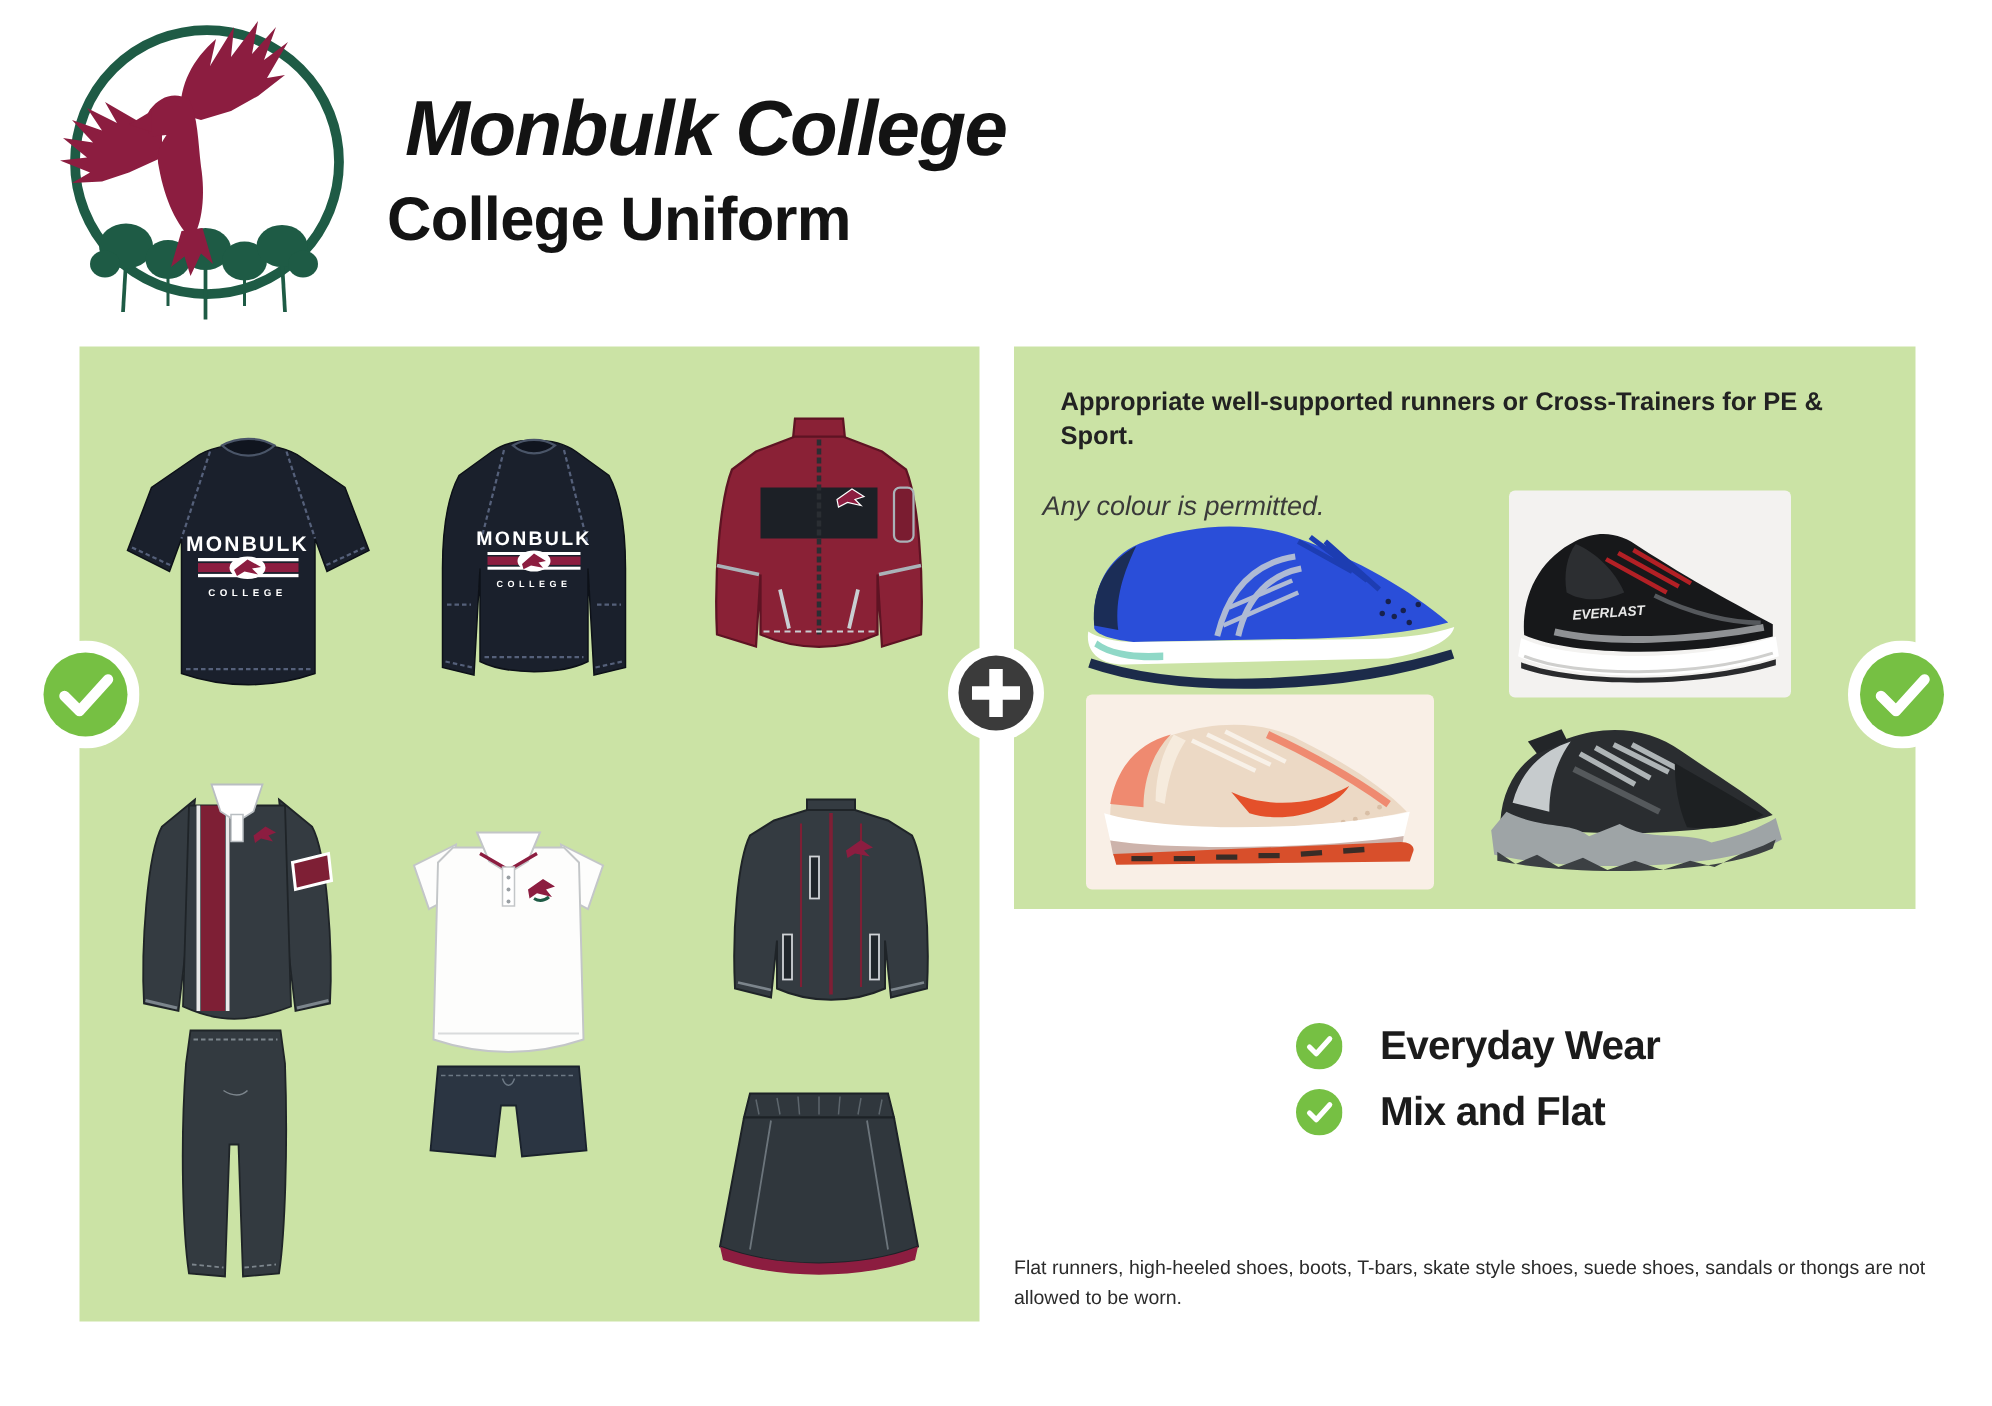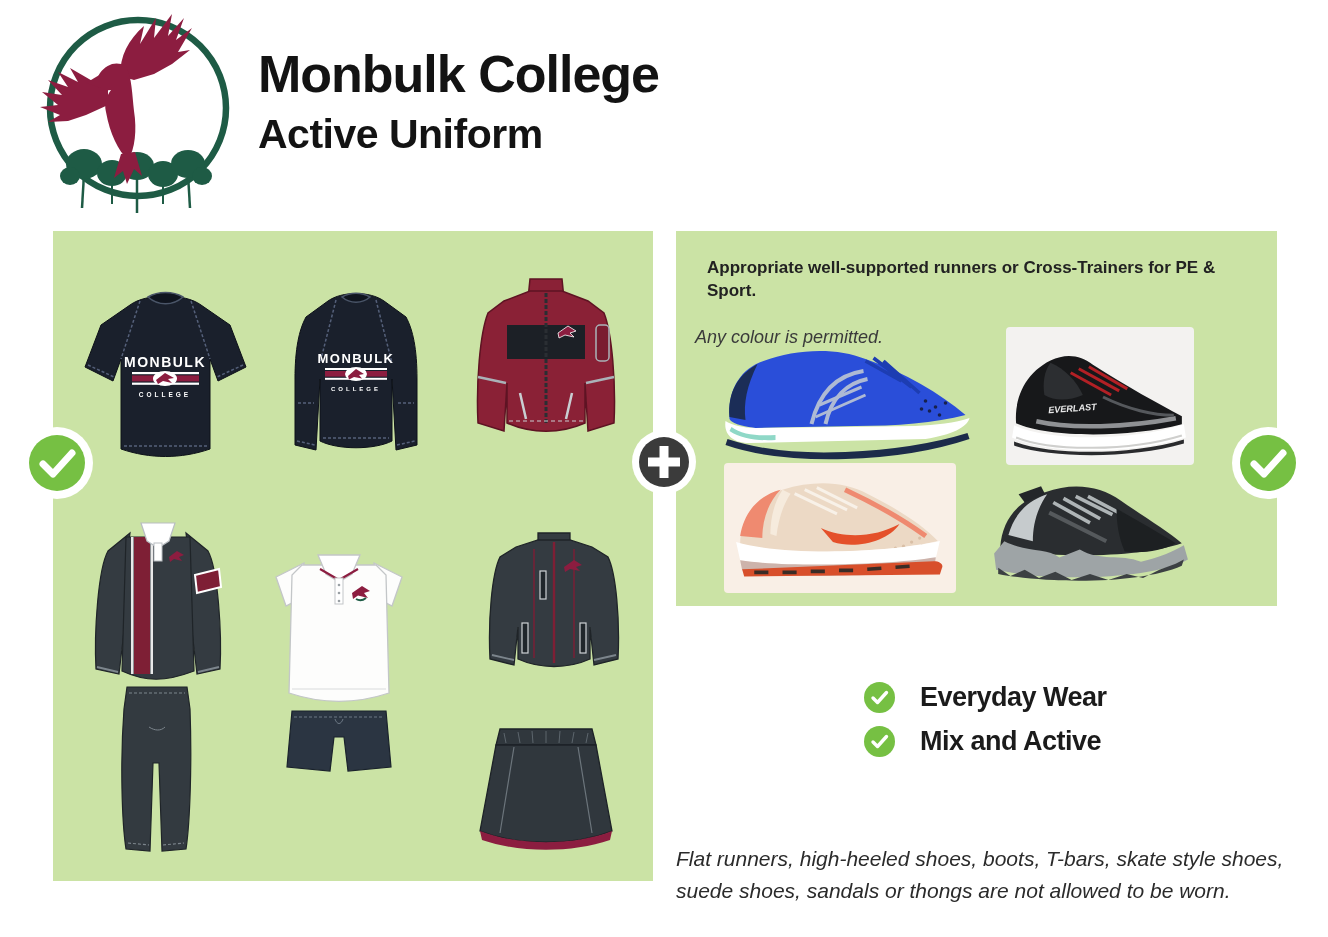--- a/index.html
+++ b/index.html
@@ -3,21 +3,21 @@
 <meta charset="utf-8">
 <style>
   html,body{margin:0;padding:0;background:#ffffff;}
   .canvas{
     position:relative;width:1328px;height:937px;background:#ffffff;
     font-family:"Liberation Sans", sans-serif;color:#1a1a1a;overflow:hidden;
   }
   
   .logo{position:absolute;left:20px;top:6px;width:222px;height:212px;}
   .titles{position:absolute;left:258px;top:48px;}
-  .title{font-size:52px;font-weight:bold;line-height:1.0;letter-spacing:-1px;color:#131313;margin:0;}
+  .title{font-size:52px;font-weight:bold;line-height:1.0;letter-spacing:-1px;color:#131313;margin:12px;font-style:italic;}
   .subtitle{font-size:41px;font-weight:bold;line-height:1.0;letter-spacing:-0.5px;color:#131313;margin:14px 0 0 0;}
   
   .panel{position:absolute;background:#cbe3a5;}
   .panel-left{left:53px;top:231px;width:600px;height:650px;}
   .panel-right{left:676px;top:231px;width:601px;height:375px;}
   .garment{position:absolute;}
   .garment svg{display:block;width:100%;height:100%;}
   .shoe{position:absolute;border-radius:4px;}
   .shoe svg{display:block;width:100%;height:100%;}
   .shoe.bg-grey{background:#f3f2f0;}
@@ -28,21 +28,21 @@
   
   .badge{position:absolute;}
   
   .legend{position:absolute;left:864px;top:682px;}
   .legend-row{display:flex;align-items:center;margin-bottom:13px;}
   .legend-row .chk{width:31px;height:31px;flex:0 0 31px;}
   .legend-label{font-size:27px;font-weight:bold;color:#1b1b1b;margin-left:25px;letter-spacing:-0.5px;text-align:center;}
   
   .footnote{
     position:absolute;left:676px;top:822px;width:616px;
-    font-size:21px;font-style:italic;color:#2b2b2b;line-height:1.5;
+    font-size:13px;color:#2b2b2b;line-height:1.5;
   }
 </style>
 </head>
 <body>
 
 <div class="canvas">
 
   <div class="logo">
     <svg viewBox="0 0 222 212">
       <circle cx="118" cy="102" r="88" fill="none" stroke="#1e5b45" stroke-width="6.5"></circle>
@@ -66,21 +66,21 @@
         <path d="M100,70 C100,50 108,34 124,20 L120,38 L136,12 L134,32 L152,8 L148,30 L164,12 L156,34 L172,22 L158,46 L170,44 L152,58 L134,68 L114,74 Z"></path>
         <path d="M88,84 L50,62 L58,76 L38,66 L48,81 L28,74 L42,89 L22,86 L38,99 L20,101 L40,109 L28,116 L48,115 L66,109 L88,99 Z"></path>
         <path d="M106,60 C96,55 87,58 80,67 C76,73 76,80 81,85 L91,84 C86,91 84,97 86,106 C90,128 98,144 108,154 C115,143 117,124 114,105 C112,88 112,72 106,60 Z"></path>
         <path d="M81,68 L66,77 L81,82 Z"></path>
         <path d="M101,148 L94,172 L103,165 L107,178 L114,163 L122,170 L115,146 Z"></path>
       </g>
     </svg>
   </div>
   <div class="titles">
     <h1 class="title">Monbulk College</h1>
-    <h2 class="subtitle">Active Uniform</h2>
+    <h2 class="subtitle">College Uniform</h2>
   </div>
 
   <section class="panel panel-left">
 
     <div class="garment" style="left:25px;top:50px;width:175px;height:185px;">
       <svg viewBox="0 0 175 185">
         <path d="M52,24 C68,12 107,12 123,24 L152,44 L168,86 L140,100 L132,78 L132,168 C103,178 72,178 43,168 L43,78 L35,100 L7,86 L23,44 Z" fill="#1a202c" stroke="#0d1118" stroke-width="1"></path>
         <path d="M70,16 C80,10 95,10 105,16 C95,25 80,25 70,16 Z" fill="#10151f" stroke="#4a5568" stroke-width="1.5"></path>
         <path d="M62,20 L43,78 M113,20 L132,78" stroke="#55607a" stroke-width="1.5" stroke-dasharray="3,2" fill="none"></path>
         <path d="M10,84 L36,96 M165,84 L139,96 M46,165 L129,165" stroke="#55607a" stroke-width="1.5" stroke-dasharray="3,2" fill="none"></path>
@@ -303,19 +303,19 @@
       </span>
       <span class="legend-label">Everyday Wear</span>
     </div>
     <div class="legend-row">
       <span class="chk">
         <svg viewBox="0 0 31 31">
           <circle cx="15.5" cy="15.5" r="15.5" fill="#76c043"></circle>
           <path d="M9,16 L13.5,20.5 L22.5,10.5" stroke="#ffffff" stroke-width="3.4" fill="none" stroke-linecap="round" stroke-linejoin="round"></path>
         </svg>
       </span>
-      <span class="legend-label">Mix and Active</span>
+      <span class="legend-label">Mix and Flat</span>
     </div>
   </div>
 
   <p class="footnote">Flat runners, high-heeled shoes, boots, T-bars, skate style shoes, suede shoes, sandals or thongs are not allowed to be worn.</p>
 
 </div>
 
 </body></html>

